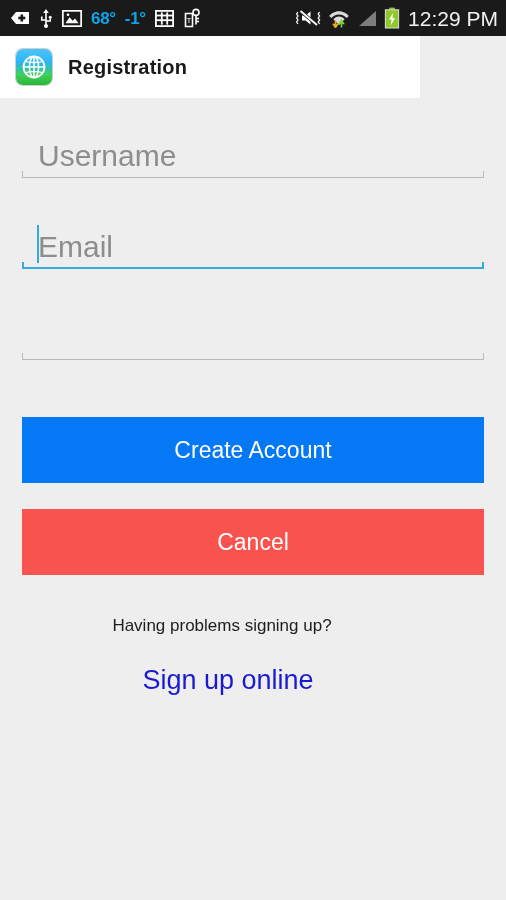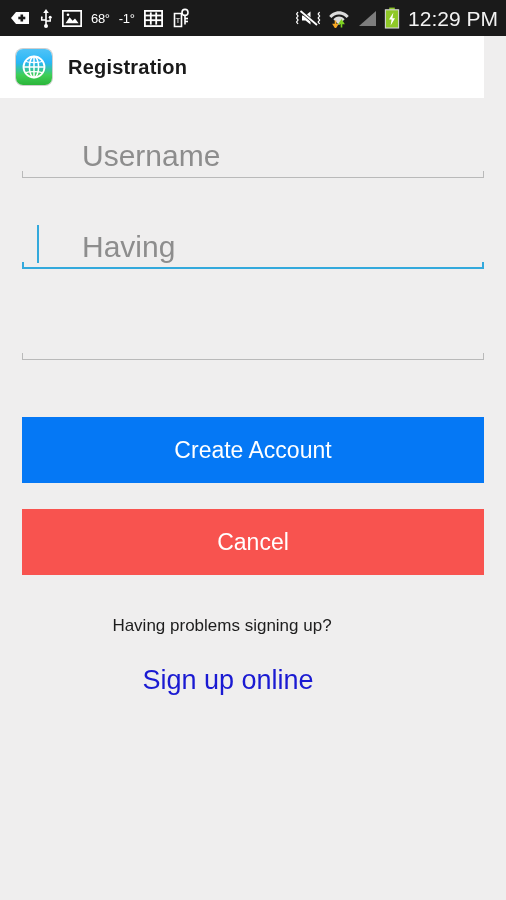--- a/index.html
+++ b/index.html
@@ -41,41 +41,42 @@
     flex: 0 0 auto;
     padding-left: 8px;
   }
   .sb-icon {
     display: inline-flex;
     align-items: center;
     justify-content: center;
     line-height: 1;
   }
   .sb-temp {
-    color: #ffffff;
-    font-size: 13px;
+    color: #0ea5e9;
+    font-size: 17px;
     font-family: "Liberation Sans", sans-serif;
     letter-spacing: -0.3px;
     line-height: 1;
     white-space: nowrap;
+    font-weight: bold;
   }
   .sb-clock {
     color: #f2f2f2;
     font-size: 21px;
     font-family: "Liberation Sans", sans-serif;
     line-height: 1;
     white-space: nowrap;
     padding-left: 2px;
   }
 
   
   .appbar {
     position: absolute;
     top: 36px; left: 0;
-    width: 484px;
+    width: 420px;
     height: 62px;
     background: #ffffff;
     display: flex;
     align-items: center;
     box-sizing: border-box;
     padding-left: 16px;
   }
   .app-icon {
     width: 36px;
     height: 36px;
@@ -113,21 +114,20 @@
     height: 50px;
   }
   .field-placeholder {
     position: absolute;
     left: 16px;
     bottom: 7px;
     font-size: 30px;
     color: #8d8d8d;
     line-height: 1;
     white-space: nowrap;
-    margin-left: 44px;
   }
   .field-underline {
     position: absolute;
     left: 0;
     bottom: 0;
     width: 100%;
     height: 7px;
     border-left: 1px solid #b9b9b9;
     border-right: 1px solid #b9b9b9;
     border-bottom: 1px solid #b9b9b9;
@@ -310,21 +310,21 @@
 
 <div class="content">
 
   <div class="field" id="field-username">
     <span class="field-placeholder">Username</span>
     <span class="field-underline"></span>
   </div>
 
   <div class="field focused" id="field-email">
     <span class="caret"></span>
-    <span class="field-placeholder">Having</span>
+    <span class="field-placeholder">Email</span>
     <span class="field-underline"></span>
   </div>
 
   <div class="field" id="field-password">
     <span class="field-underline"></span>
   </div>
 
   <button class="btn" id="btn-create">Create Account</button>
 
   <button class="btn" id="btn-cancel">Cancel</button>

